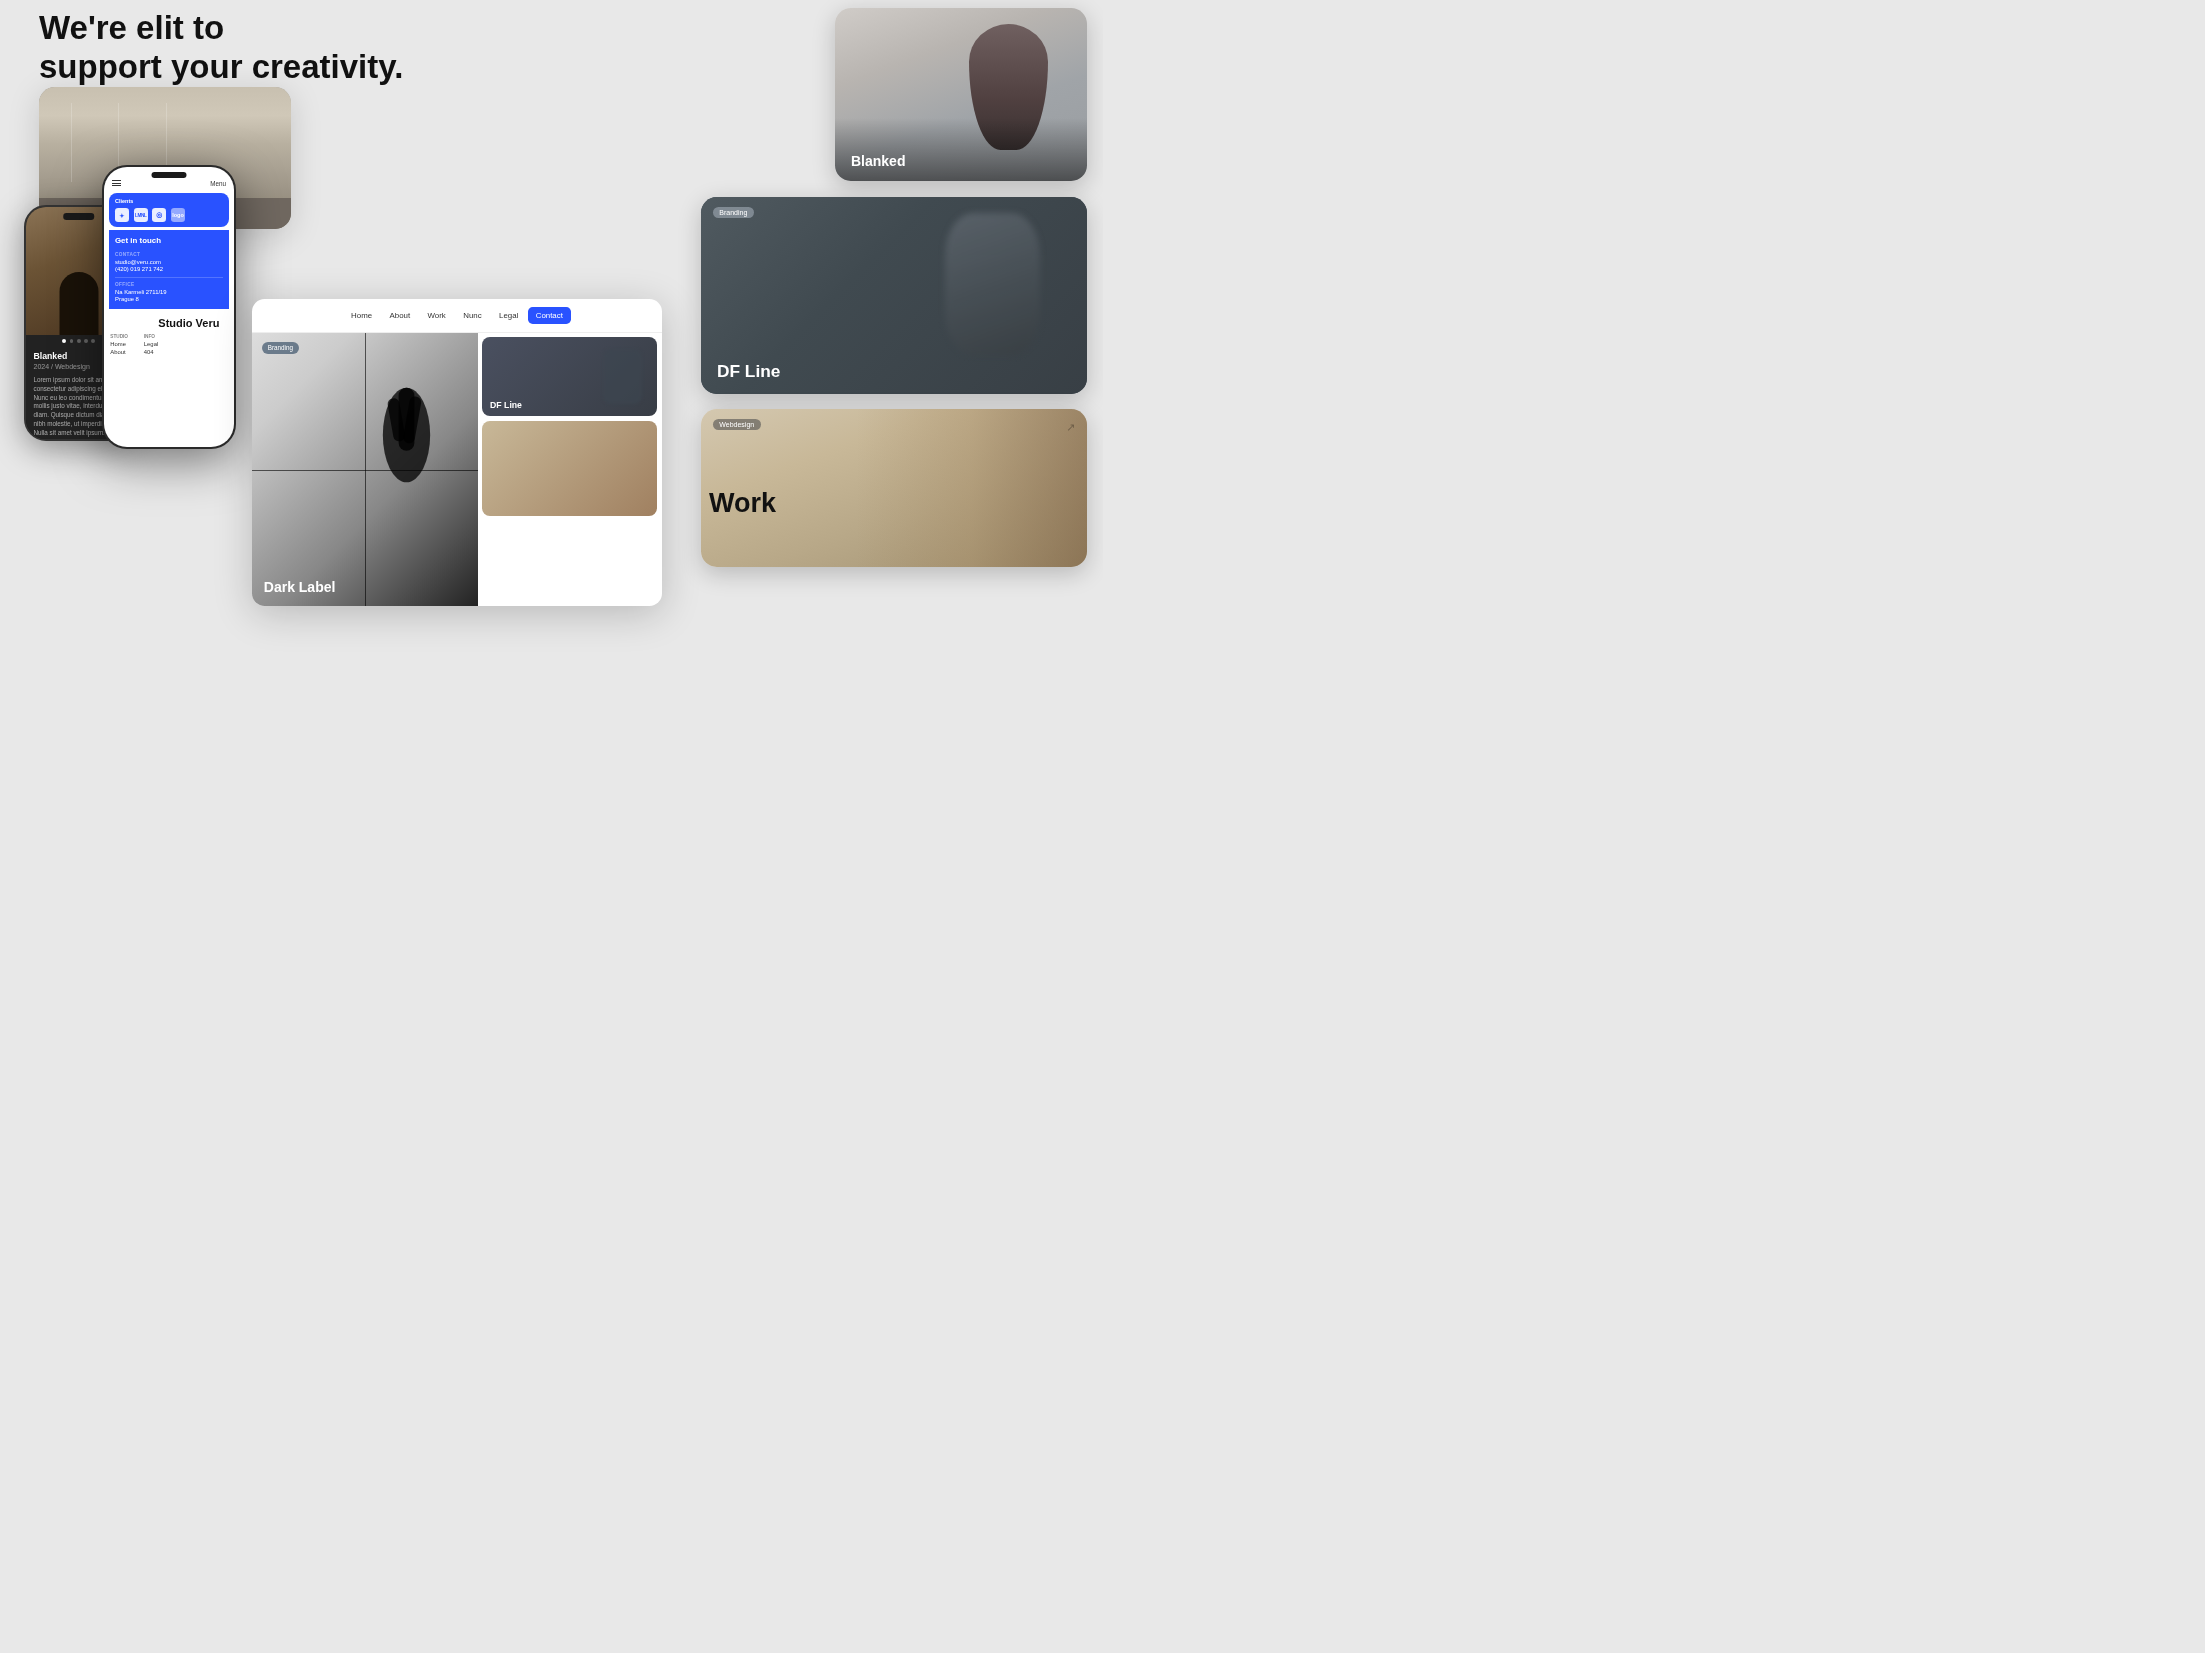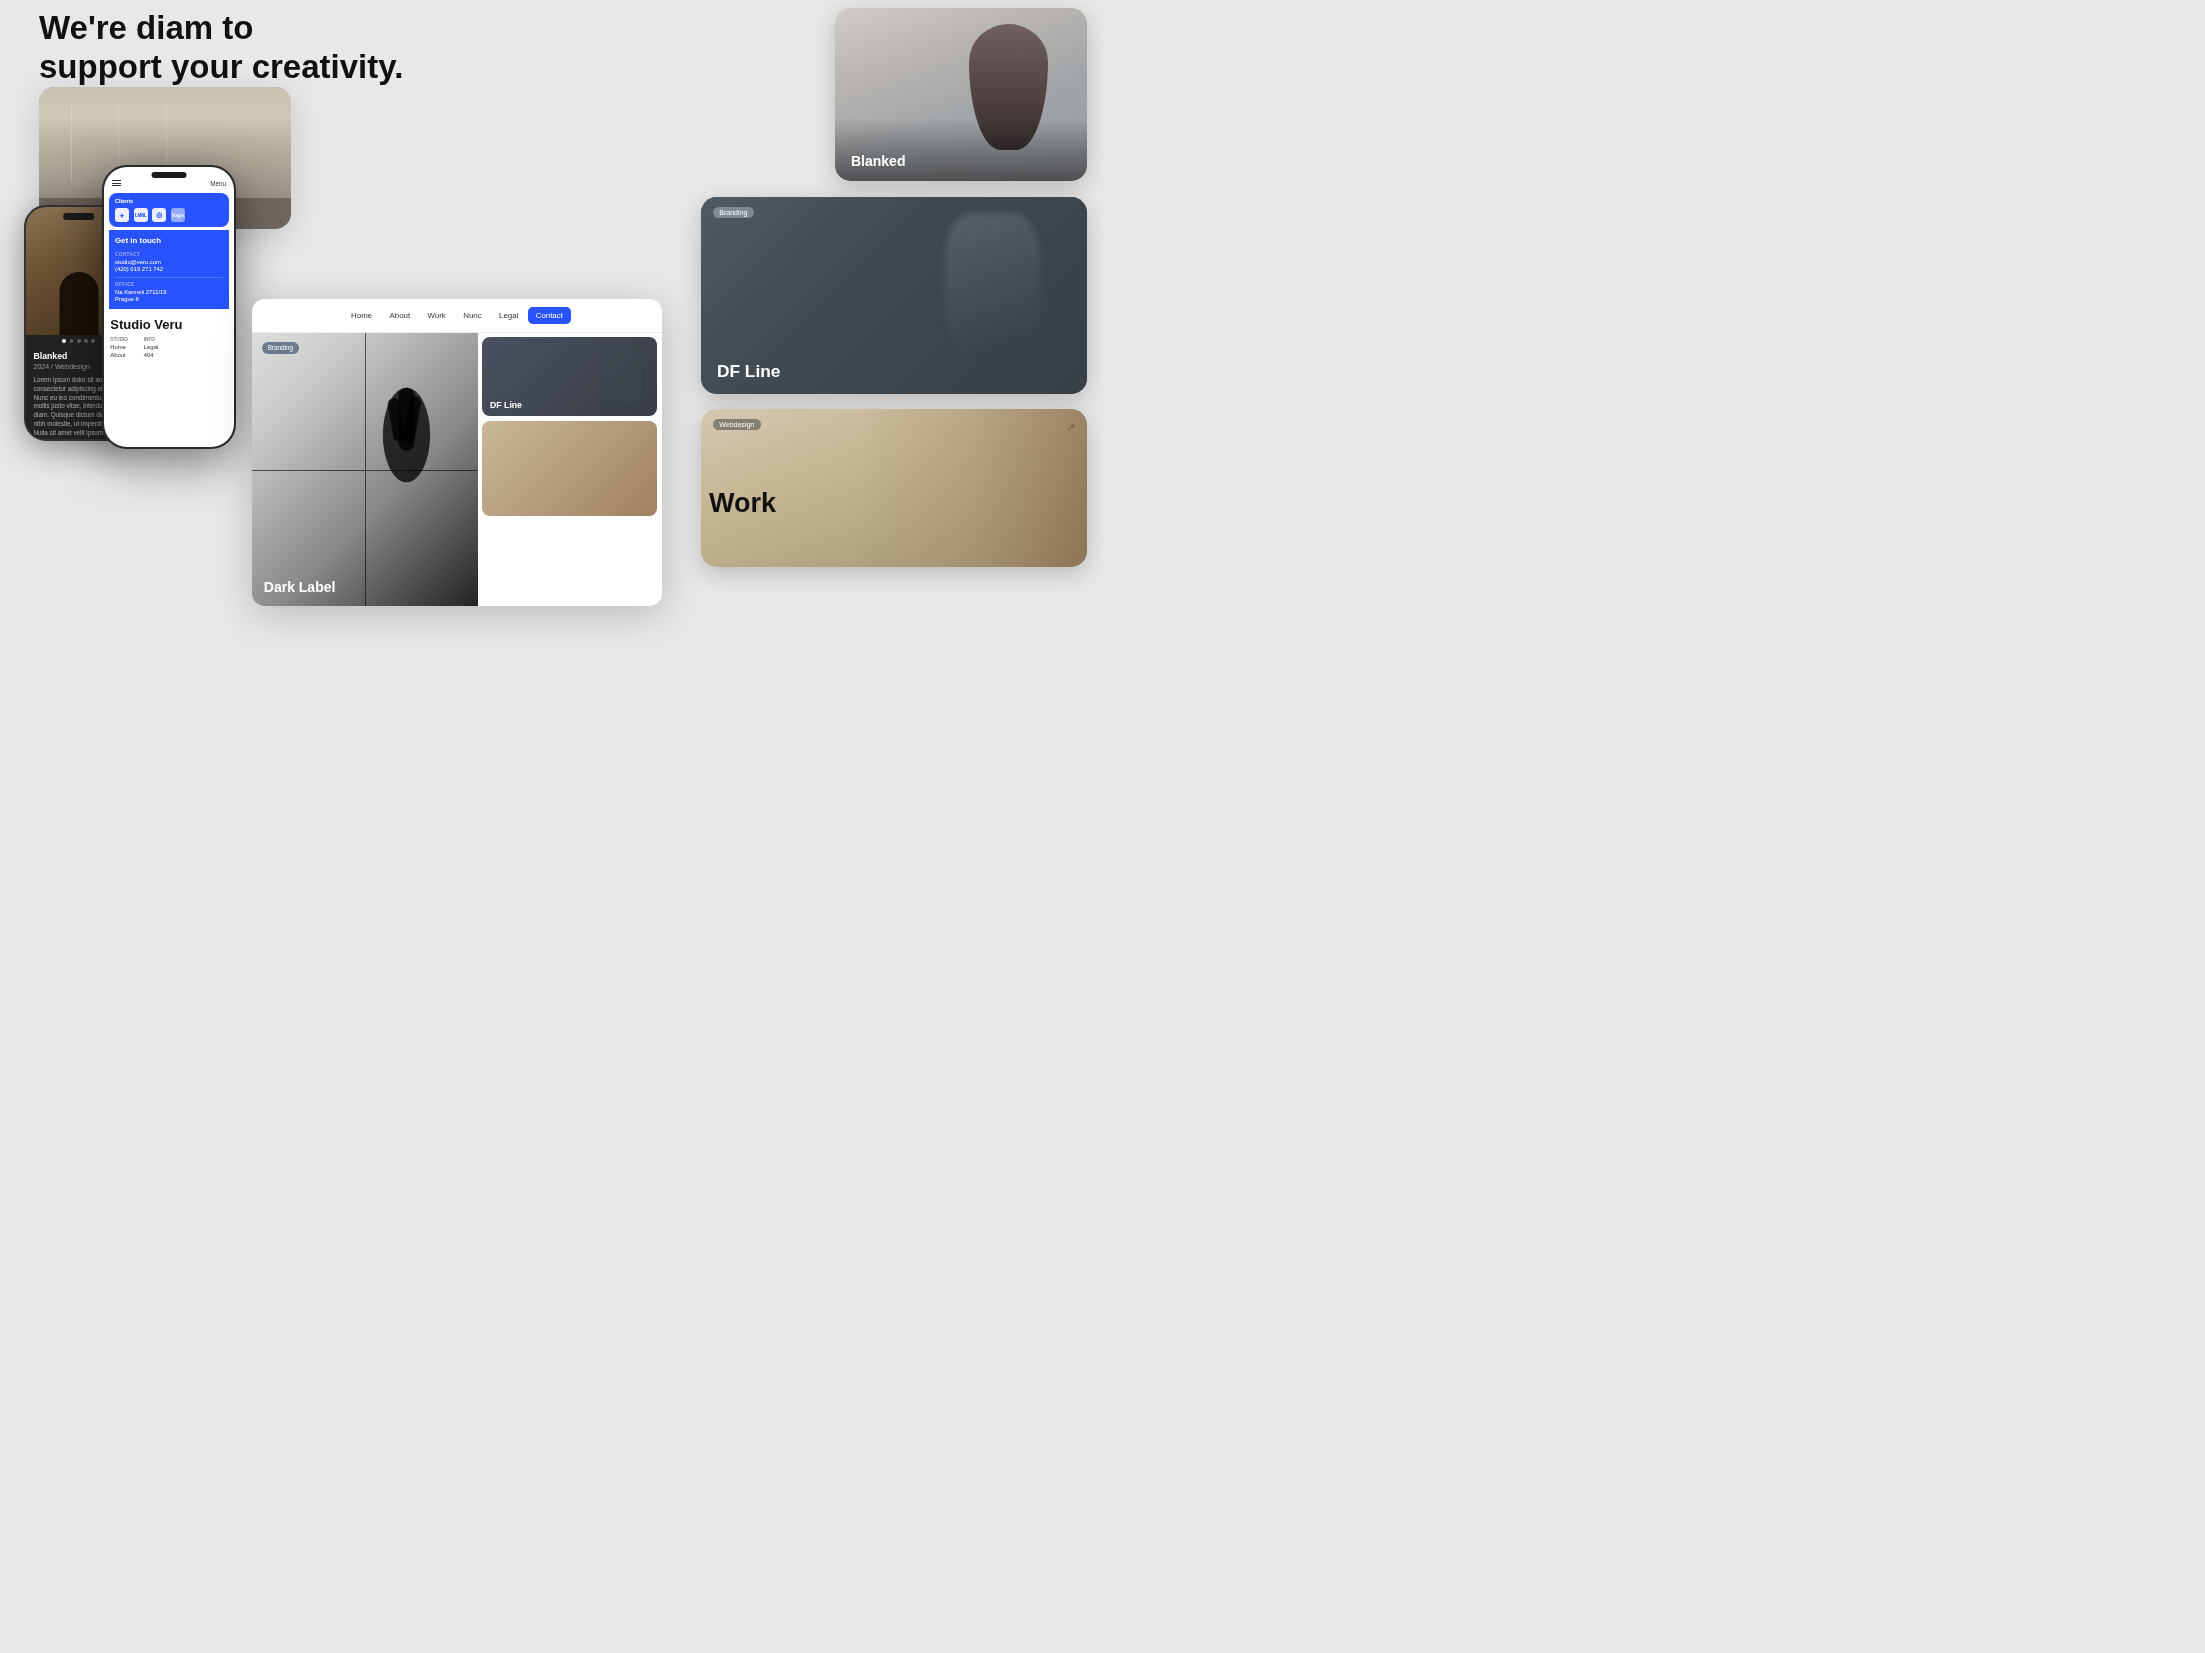--- a/index.html
+++ b/index.html
@@ -270,24 +270,25 @@
       height: 0.8px;
       background: rgba(255,255,255,0.2);
       margin: 4.7px 0;
     }
 
     
     .studio-footer {
       padding: 4.7px 6.3px;
     }
     .studio-name {
-      font-size: 13px;
+      font-size: 11px;
       font-weight: 700;
       color: #111;
       margin-bottom: 4.7px;
+      margin-left: 48px;
     }
     .footer-cols {
       display: flex;
       gap: 15.8px;
     }
     .footer-col-label {
       font-size: 4.7px;
       color: #888;
       text-transform: uppercase;
       font-weight: 600;
@@ -546,21 +547,21 @@
       position: absolute;
       background: #2a2a2a;
       border-radius: 1.6px;
     }
   </style>
 </head>
 <body>
 
 <div class="left-section">
   <div style="position:absolute; top:7.9px; left:39px; z-index:2;">
-    <div style="font-size:33px; font-weight:800; color:#111; line-height:1.2;">We're diam to</div>
+    <div style="font-size:33px; font-weight:800; color:#111; line-height:1.2;">We're elit to</div>
     <div style="font-size:33px; font-weight:800; color:#111; line-height:1.2;">support your creativity.</div>
   </div>
 
   <div class="studio-card" style="top:87px; left:39px;">
     <div class="studio-card-image">
       <div class="studio-interior"></div>
     </div>
   </div>
 
   <div class="phone-back">

